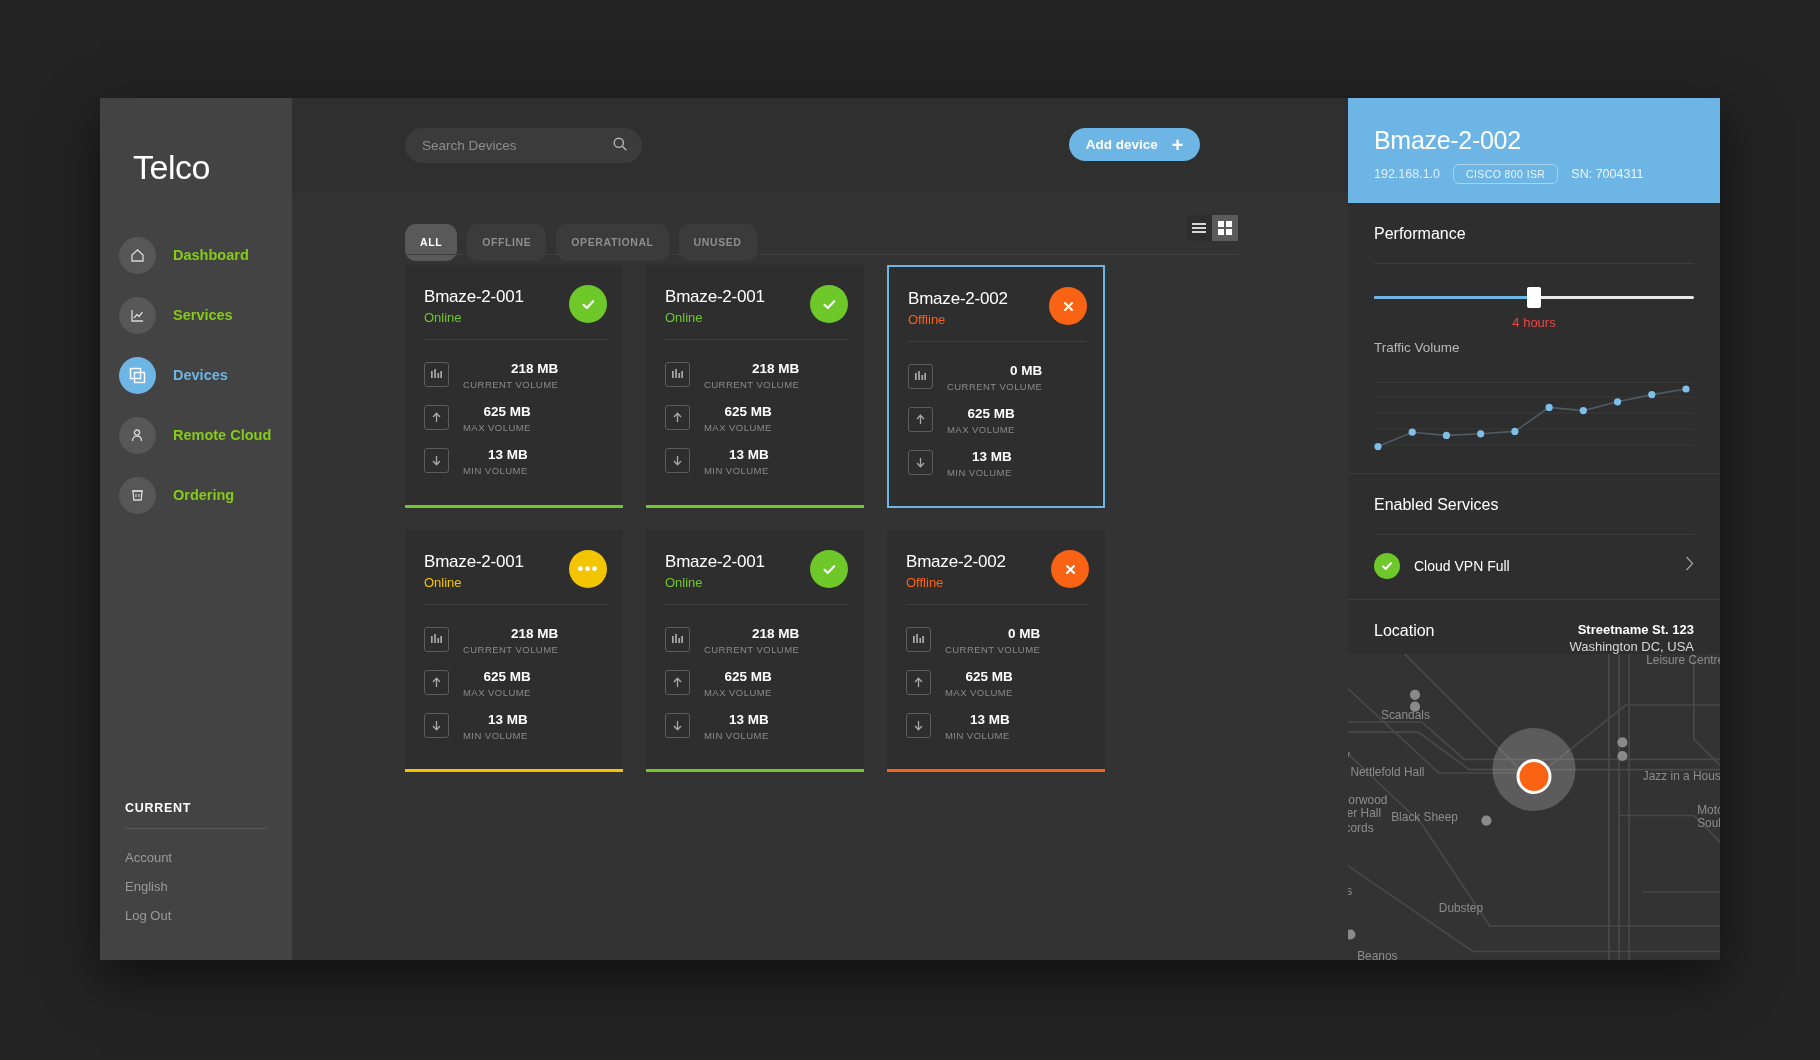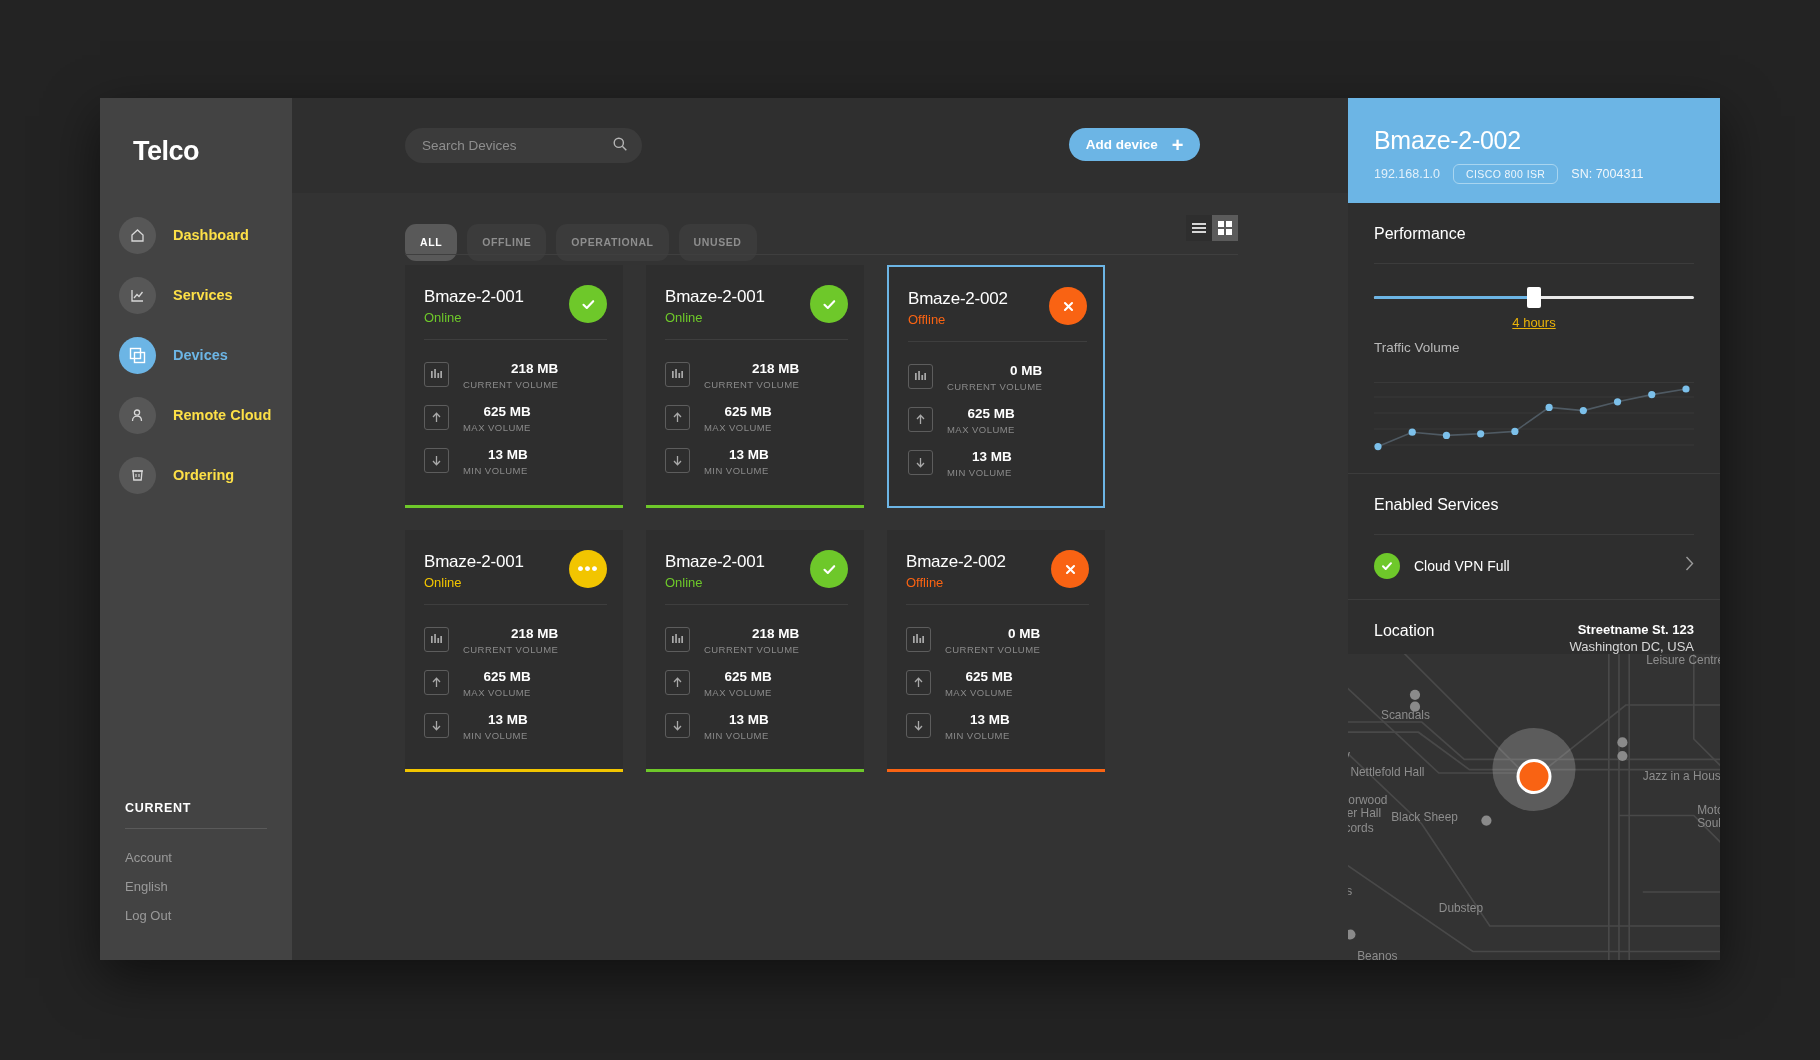--- a/index.html
+++ b/index.html
@@ -22,44 +22,44 @@
   }
 
   
   .sidebar {
     width: 192px; flex: 0 0 192px;
     background: #434343;
     position: relative;
   }
   .brand {
     color: #ffffff;
-    font-size: 27px;
+    font-size: 34px;
     letter-spacing: -.5px;
-    font-weight: 700;
-    padding: 38px 0 0 33px;
+    font-weight: 400;
+    padding: 50px 0 0 33px;
   }
   .nav { margin-top: 38px; }
   .nav-item {
     display: flex; align-items: center;
     height: 60px;
     padding-left: 19px;
     cursor: pointer;
   }
   .nav-icon {
     width: 37px; height: 37px; border-radius: 50%;
     background: #575757;
     display: flex; align-items: center; justify-content: center;
     flex: 0 0 37px;
   }
   .nav-item.active .nav-icon { background: #6cb5e5; }
   .nav-icon svg { display: block; }
   .nav-label {
     margin-left: 17px;
     font-size: 14.5px;
-    color: #fde047;
+    color: #84cc16;
     font-weight: 700;
   }
   .nav-item.active .nav-label { color: #6cb5e5; }
 
   .side-footer {
     position: absolute;
     left: 0; bottom: 30px;
     width: 100%;
     padding: 0 25px;
   }
@@ -234,23 +234,22 @@
   .slider-wrap { padding: 32px 0 0 0; position: relative; height: 72px; }
   .slider-track { height: 3px; background: #e9e9e9; position: relative; border-radius: 2px; }
   .slider-fill { position: absolute; left: 0; top: 0; height: 3px; background: #6cb5e5; border-radius: 2px; }
   .slider-thumb {
     position: absolute; top: -9px;
     width: 14px; height: 21px;
     background: #ffffff; border-radius: 2px;
     margin-left: -7px; cursor: pointer;
   }
   .slider-value {
-    text-align: center; font-size: 13px; color: #eab308;
+    text-align: center; font-size: 13px; color: #ef4444;
     margin-top: 16px;
-    text-decoration: underline;
   }
 
   .chart-title { font-size: 13.5px; color: #b9b9b9; padding-top: 4px; }
   .chart-area { position: relative; height: 96px; margin-top: 10px; }
   .chart-area svg { display: block; width: 100%; height: 100%; }
 
   .service-row {
     display: flex; align-items: center;
     padding: 18px 0 20px 0;
     cursor: pointer;

